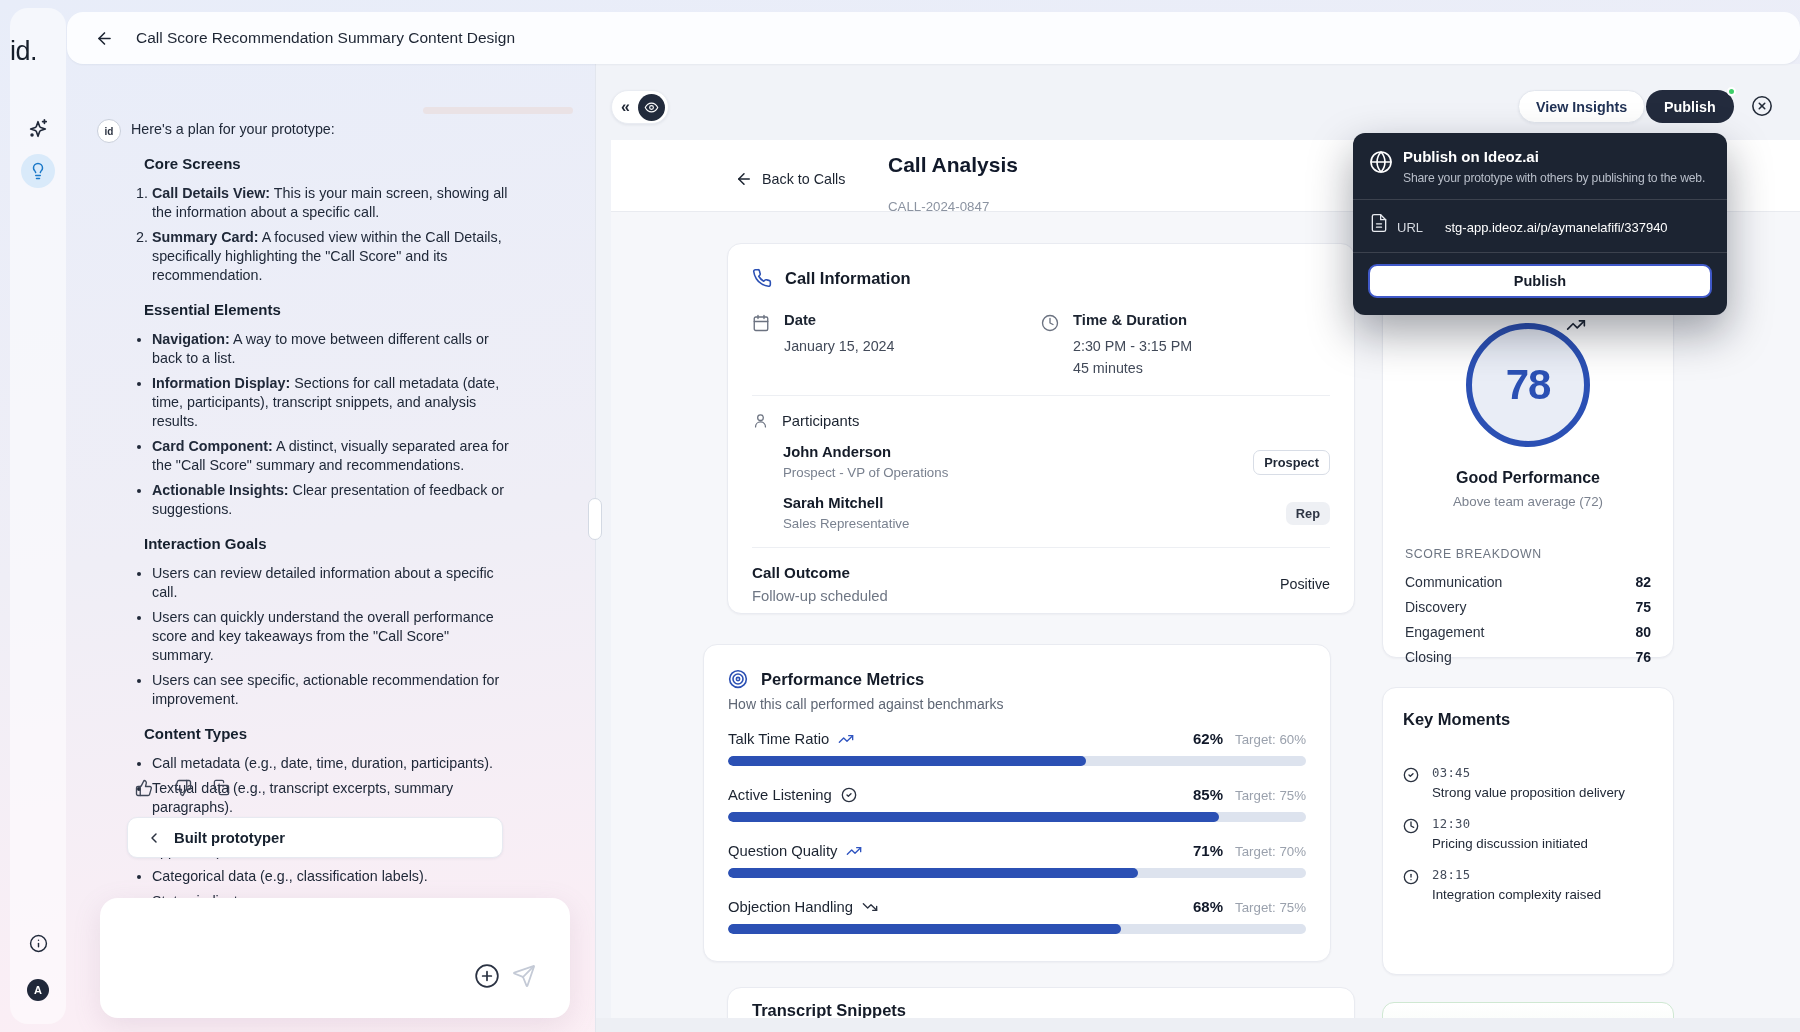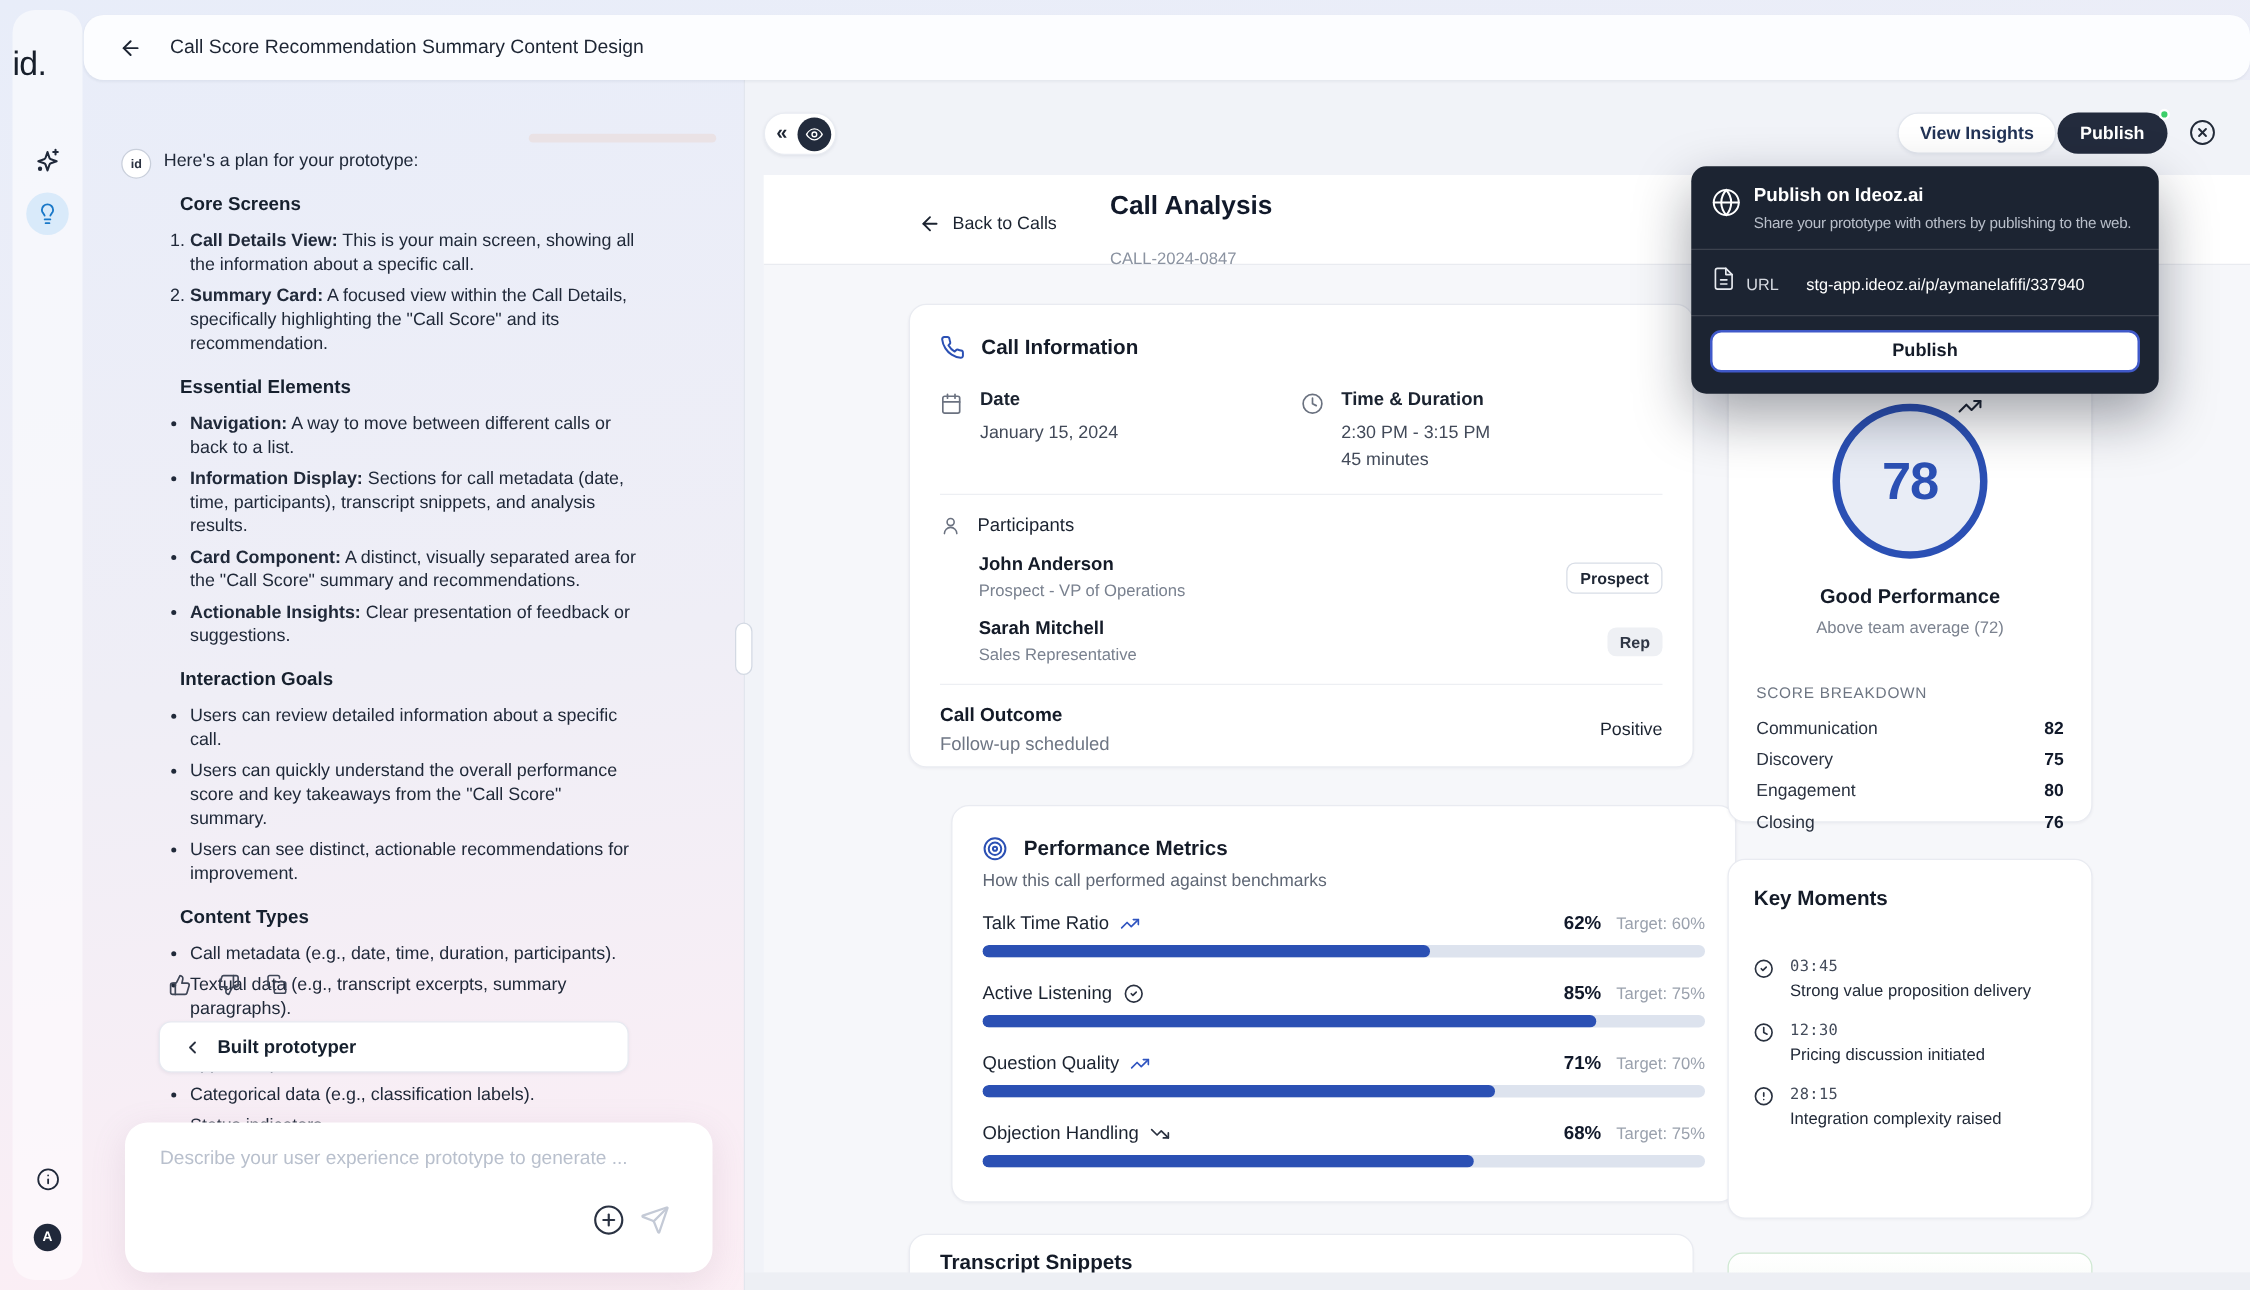--- a/index.html
+++ b/index.html
@@ -95,21 +95,21 @@
   .part-role{font-size:13.3px;color:#79818f}
   .badge{font-size:12.8px;font-weight:600;padding:4px 10px;border-radius:7px}
   .badge-filled{background:#eef0f4;color:#2f3645}
   .badge-outline{background:#fff;border:1px solid #d8dde6;color:#1f2735}
   .outcome-row{display:flex;justify-content:space-between;align-items:center}
   .outcome-label{font-size:15.2px;font-weight:600;color:#141b28;margin-bottom:7px}
   .outcome-value{font-size:14.8px;color:#6e7684}
   .outcome-status{font-size:14.3px;color:#1b2330}
 
   
-  #card-metrics{left:761px;top:644px;width:628px;height:318px;padding:24px}
+  #card-metrics{left:703px;top:644px;width:628px;height:318px;padding:24px}
   #pm-sub{font-size:14px;color:#5f6775;margin-top:7px}
   .metric{margin-top:20px}
   .metric:first-child{margin-top:18px}
   .metric-top{display:flex;align-items:center}
   .metric-label{font-size:14.8px;font-weight:500;color:#1b2330}
   .metric-icon{margin-left:9px;display:flex}
   .icon-blue{color:#2f54c0}
   .icon-dark{color:#2a3140}
   .metric-right{margin-left:auto;display:flex;align-items:baseline;gap:12px}
   .metric-value{font-size:15px;font-weight:700;color:#11192a}
@@ -221,21 +221,21 @@
         <ul class="plan-list">
           <li><b>Navigation:</b> A way to move between different calls or back to a list.</li>
           <li><b>Information Display:</b> Sections for call metadata (date, time, participants), transcript snippets, and analysis results.</li>
           <li><b>Card Component:</b> A distinct, visually separated area for the "Call Score" summary and recommendations.</li>
           <li><b>Actionable Insights:</b> Clear presentation of feedback or suggestions.</li>
         </ul>
         <div class="plan-h">Interaction Goals</div>
         <ul class="plan-list">
           <li>Users can review detailed information about a specific call.</li>
           <li>Users can quickly understand the overall performance score and key takeaways from the "Call Score" summary.</li>
-          <li>Users can see distinct, actionable recommendations for improvement.</li>
+          <li>Users can see specific, actionable recommendation for improvement.</li>
         </ul>
         <div class="plan-h">Content Types</div>
         <ul class="plan-list">
           <li>Call metadata (e.g., date, time, duration, participants).</li>
           <li>Textual data (e.g., transcript excerpts, summary paragraphs).</li>
           <li>Quantitative data (e.g., scores, percentages, if applicable).</li>
           <li>Categorical data (e.g., classification labels).</li>
           <li>Status indicators.</li>
         </ul>
       </div>
@@ -265,21 +265,20 @@
   <button id="built-btn">
     <span class="ic">
       <svg width="16" height="16" viewBox="0 0 24 24" fill="none" stroke="#2a3140" stroke-width="2.2" stroke-linecap="round" stroke-linejoin="round">
           <path d="m15 18-6-6 6-6"></path>
         </svg>
     </span>
     <span>Built prototyper</span>
   </button>
 
   <div id="chat-inputbox">
-    <input id="chat-input" placeholder="Describe your user experience prototype to generate ..." style="">
     <button id="attach-btn">
       <svg width="26" height="26" viewBox="0 0 24 24" fill="none" stroke="currentColor" stroke-width="1.6" stroke-linecap="round">
           <circle cx="12" cy="12" r="10"></circle>
           <path d="M8 12h8"></path>
           <path d="M12 8v8"></path>
         </svg>
     </button>
     <button id="send-btn">
       <svg width="24" height="24" viewBox="0 0 24 24" fill="none" stroke="currentColor" stroke-width="1.8" stroke-linecap="round" stroke-linejoin="round">
           <path d="M14.5 21.7a.5.5 0 0 0 .94-.03l6.5-19a.5.5 0 0 0-.63-.63l-19 6.5a.5.5 0 0 0-.03.94l7.93 3.18a2 2 0 0 1 1.11 1.11z"></path>

